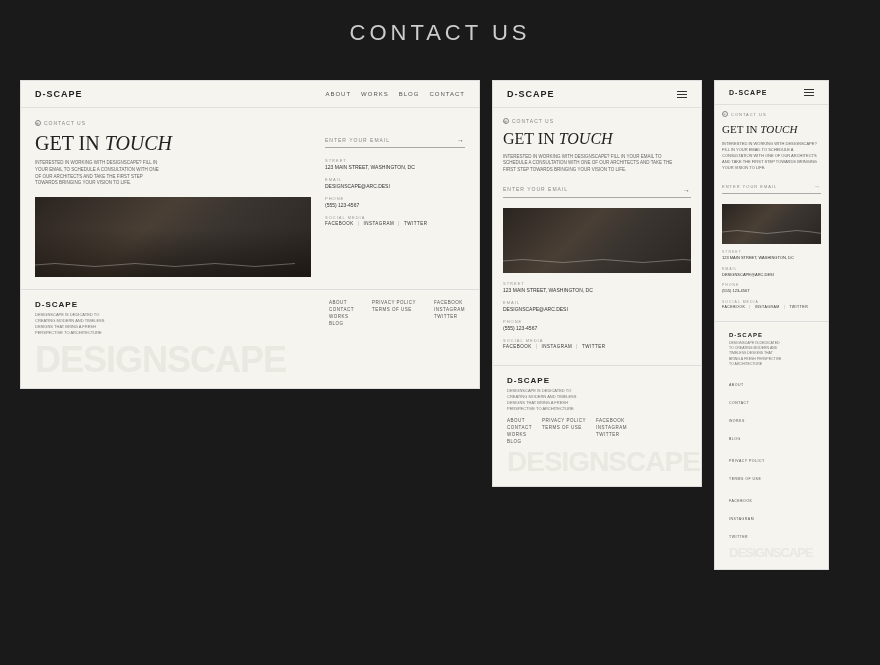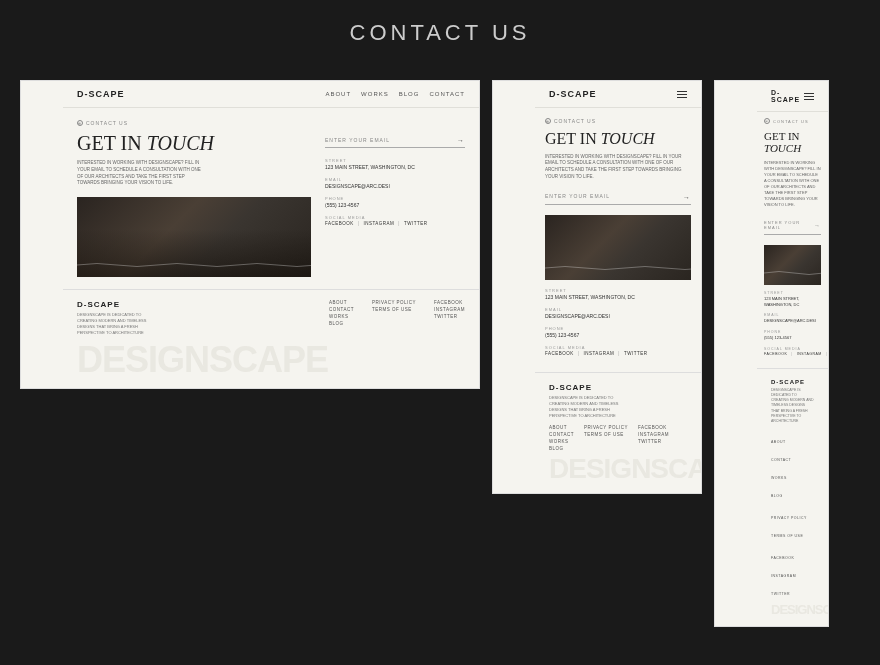--- a/index.html
+++ b/index.html
@@ -28,21 +28,20 @@
       display: flex;
       gap: 12px;
       align-items: flex-start;
       width: 100%;
     }
     
     .screen {
       background: #f5f4ef;
       overflow: hidden;
       flex-shrink: 0;
-      padding-left: 42px;
     }
     .screen-desktop {
       width: 460px;
       border: 1px solid #ddd;
     }
     .screen-tablet {
       width: 210px;
       border: 1px solid #ddd;
     }
     .screen-mobile {

